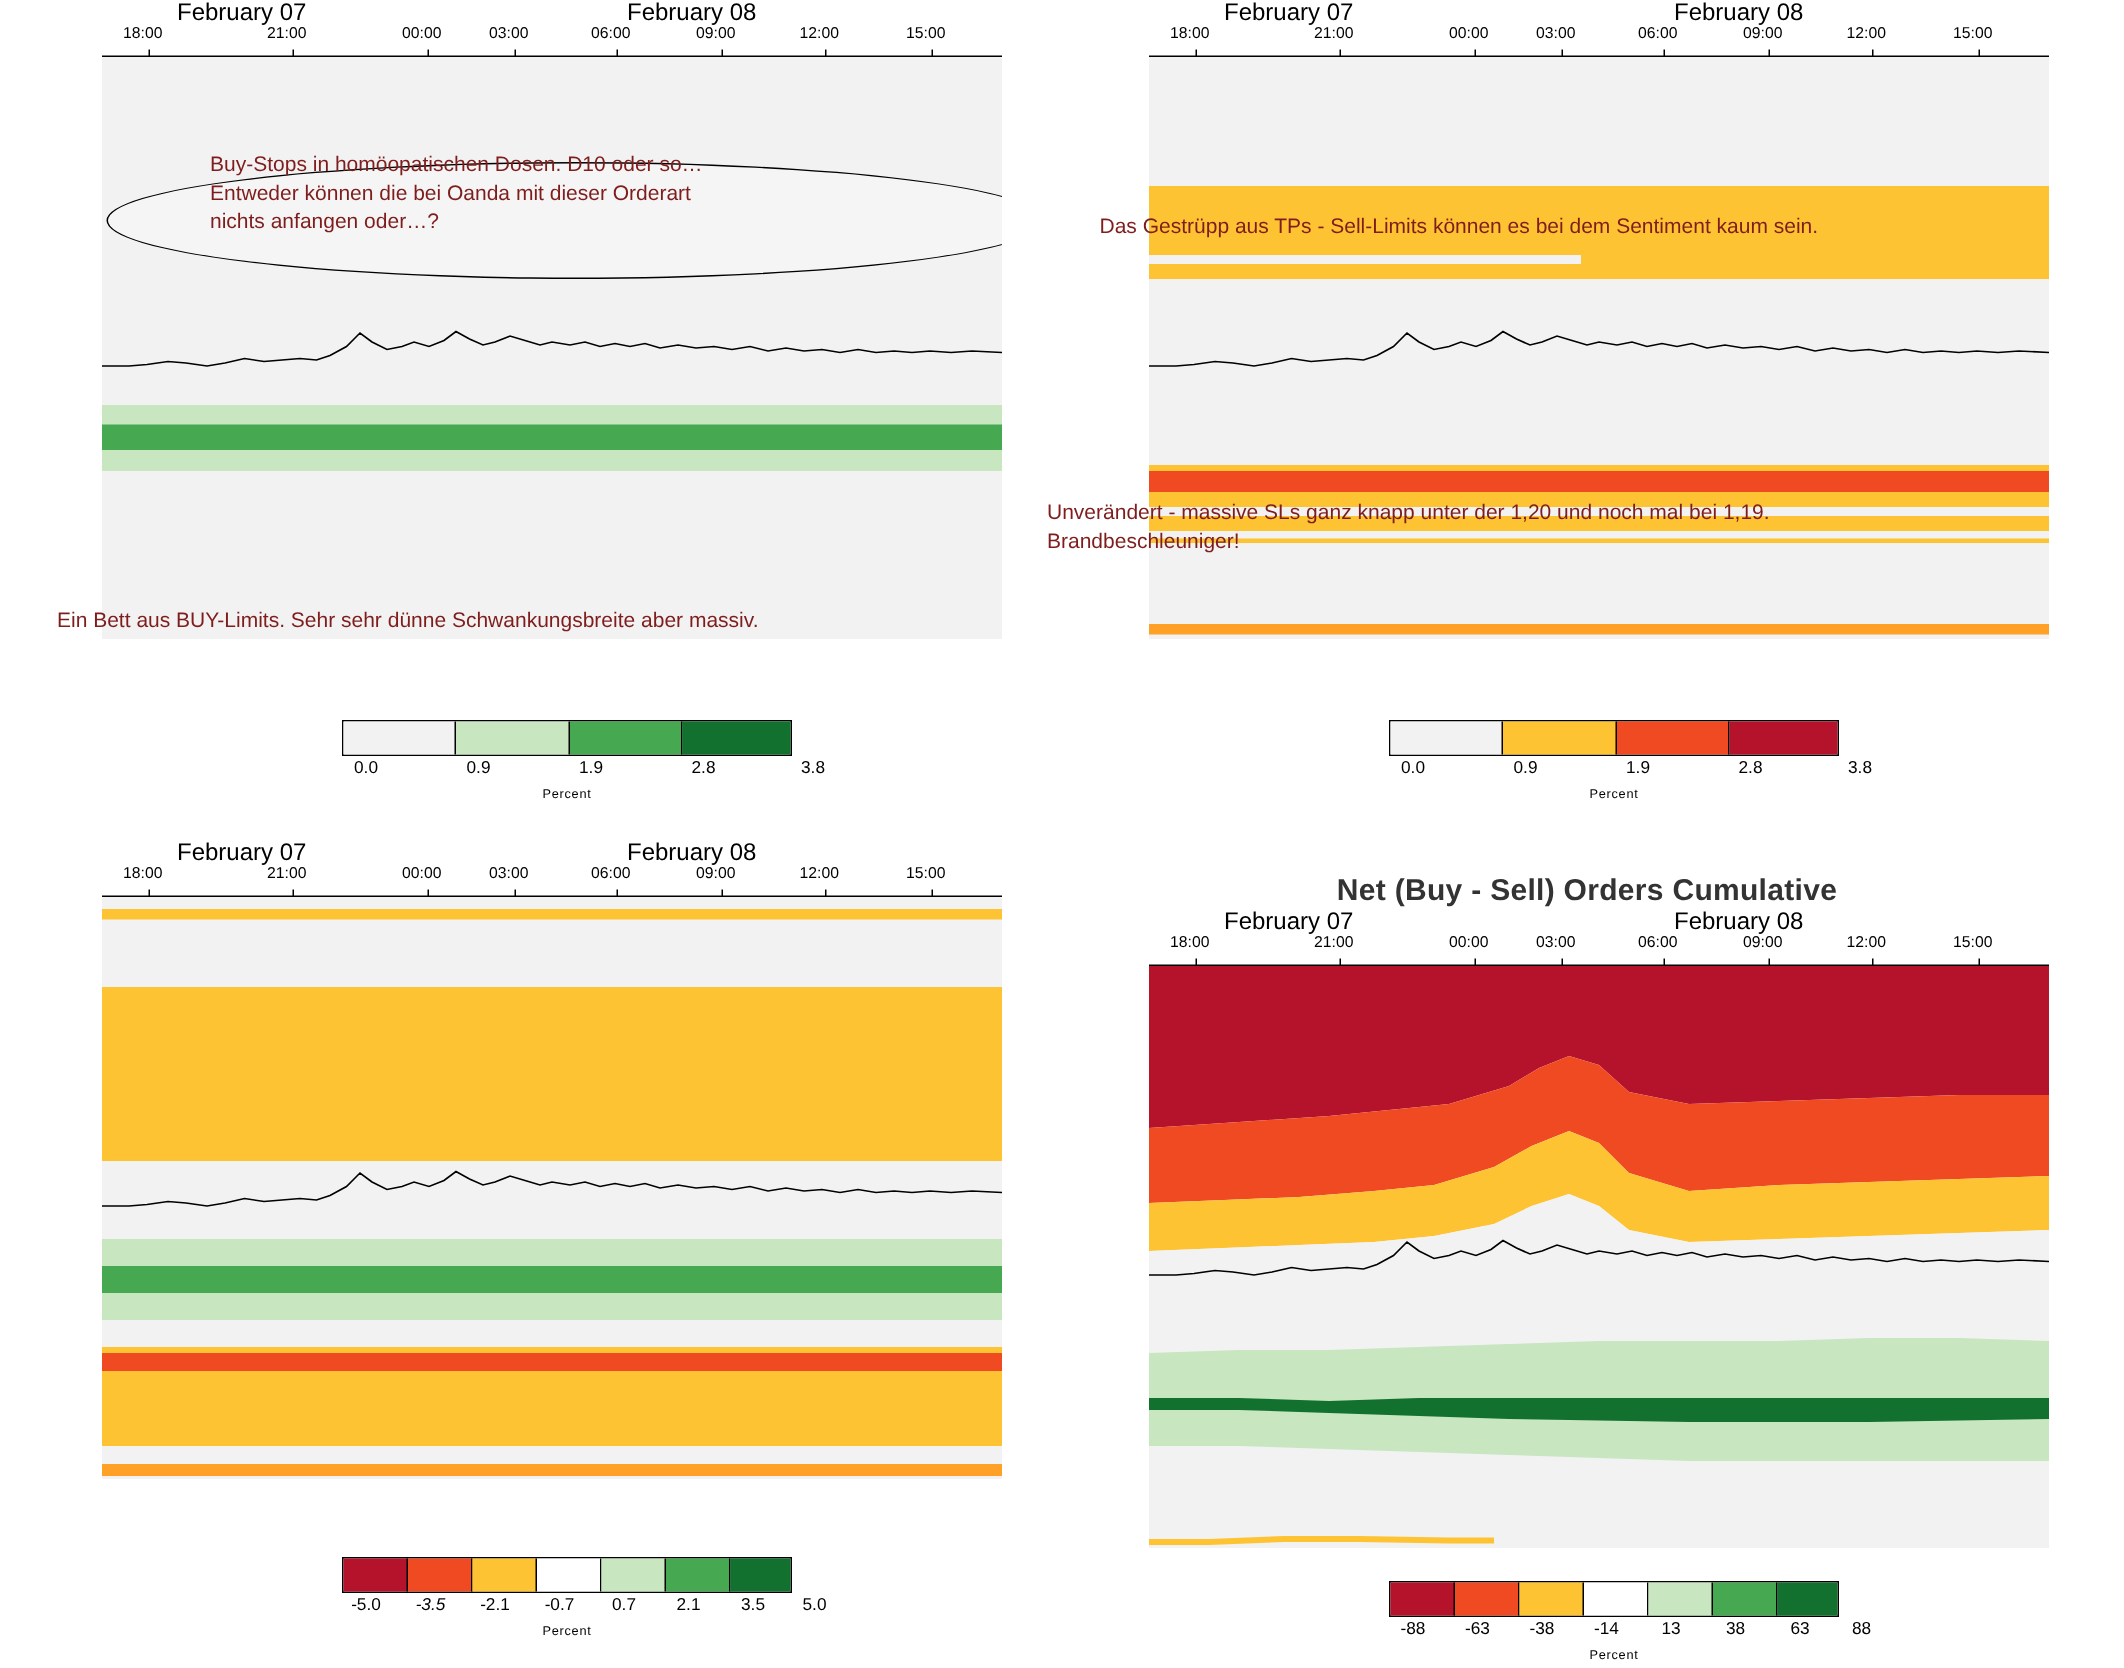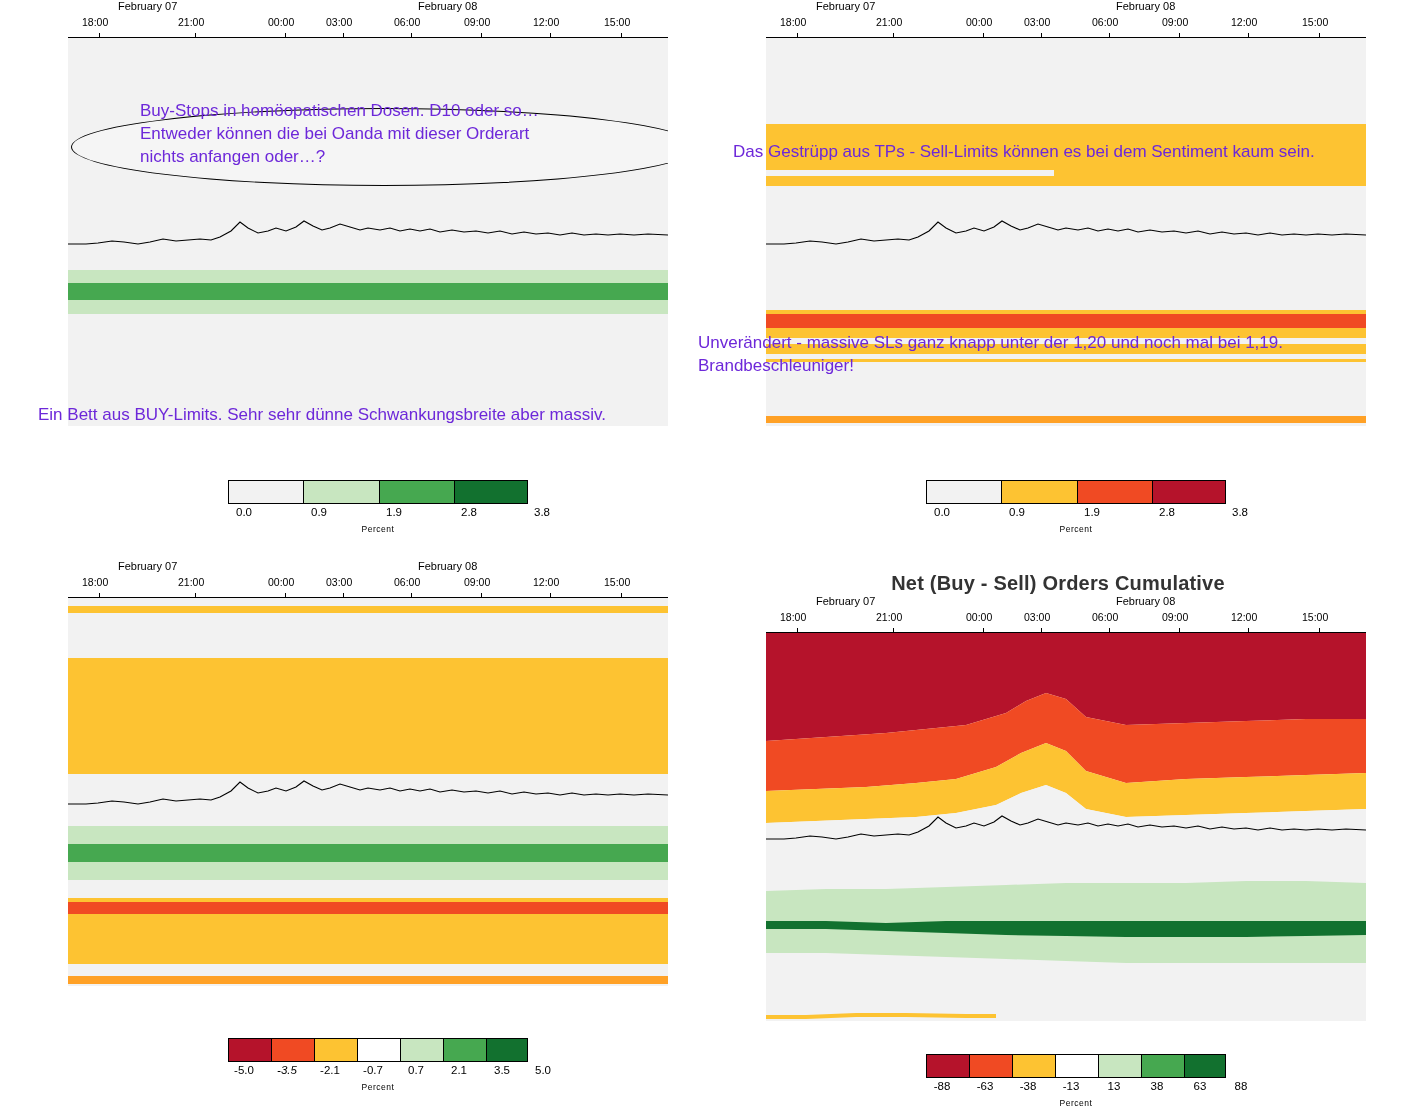--- a/index.html
+++ b/index.html
@@ -8,28 +8,28 @@
     font-family:"Liberation Sans", sans-serif;
     color:#000;position:relative;overflow:hidden;
   }
   .panel{position:absolute;}
   .panel-title{
     text-align:center;font-size:20px;font-weight:bold;color:#333;
     letter-spacing:.2px;
   }
   .plot-wrap{position:relative;}
   .axis-top{position:relative;height:38px;}
-  .axis-top .daylabel{position:absolute;font-size:11px;top:0;}
+  .axis-top .daylabel{position:absolute;font-size:16px;top:0;}
   .axis-top .ticklabel{position:absolute;font-size:10.5px;top:16px;}
   .axis-line{position:absolute;left:0;right:0;bottom:0;height:1px;background:#000;}
   .axis-tick{position:absolute;bottom:0;width:1px;height:5px;background:#000;}
   .plot{position:relative;border:0;background:#f2f2f2;overflow:hidden;}
   .band{position:absolute;left:0;right:0;}
   .price-line{position:absolute;left:0;top:0;width:100%;height:100%;}
-  .note{position:absolute;font-size:17px;line-height:1.35;color:#6d28d9;white-space:pre;}
+  .note{position:absolute;font-size:14px;line-height:1.35;color:#7f1d1d;white-space:pre;}
   .ellipse{position:absolute;border:1.6px solid #000;border-radius:50%;
            background:rgba(255,255,255,.25);}
   .legend{position:absolute;}
   .legend-swatches{display:flex;border:1px solid #000;}
   .legend-swatches div{height:22px;border-right:1px solid #000;}
   .legend-swatches div:last-child{border-right:none;}
   .legend-ticks{position:relative;height:16px;}
   .legend-ticks span{position:absolute;font-size:11.5px;transform:translateX(-50%);top:2px;margin-left:16px;}
   .legend-caption{text-align:center;font-size:8.5px;margin-top:4px;letter-spacing:.5px;}
 </style>
@@ -222,21 +222,21 @@
       <span style="left:172px;">0.7</span>
       <span style="left:215px;">2.1</span>
       <span style="left:258px;">3.5</span>
       <span style="left:299px;">5.0</span>
     </div>
     <div class="legend-caption">Percent</div>
   </div>
 </div>
 
 <div class="panel" style="left:700px;top:560px;width:716px;">
-  <div class="panel-title" style="margin-top:12px;">Net (Buy - Sell) Orders Cumulative</div>
+  <div class="panel-title" style="margin-top:23px;">Net (Buy - Sell) Orders Cumulative</div>
 
   <div class="plot-wrap" style="margin-left:66px;width:600px;">
     <div class="axis-top">
       <span class="daylabel" style="left:50px;">February 07</span>
       <span class="daylabel" style="left:350px;">February 08</span>
       <span class="ticklabel" style="left:14px;">18:00</span>
       <span class="ticklabel" style="left:110px;">21:00</span>
       <span class="ticklabel" style="left:200px;">00:00</span>
       <span class="ticklabel" style="left:258px;">03:00</span>
       <span class="ticklabel" style="left:326px;">06:00</span>
@@ -284,21 +284,21 @@
       <div style="width:43px;background:#fdc332;"></div>
       <div style="width:43px;background:#ffffff;"></div>
       <div style="width:43px;background:#c8e6c0;"></div>
       <div style="width:43px;background:#46a850;"></div>
       <div style="width:41px;background:#12712f;"></div>
     </div>
     <div class="legend-ticks">
       <span style="left:0;">-88</span>
       <span style="left:43px;">-63</span>
       <span style="left:86px;">-38</span>
-      <span style="left:129px;">-13</span>
+      <span style="left:129px;">-14</span>
       <span style="left:172px;">13</span>
       <span style="left:215px;">38</span>
       <span style="left:258px;">63</span>
       <span style="left:299px;">88</span>
     </div>
     <div class="legend-caption">Percent</div>
   </div>
 </div>
 
 </body></html>

